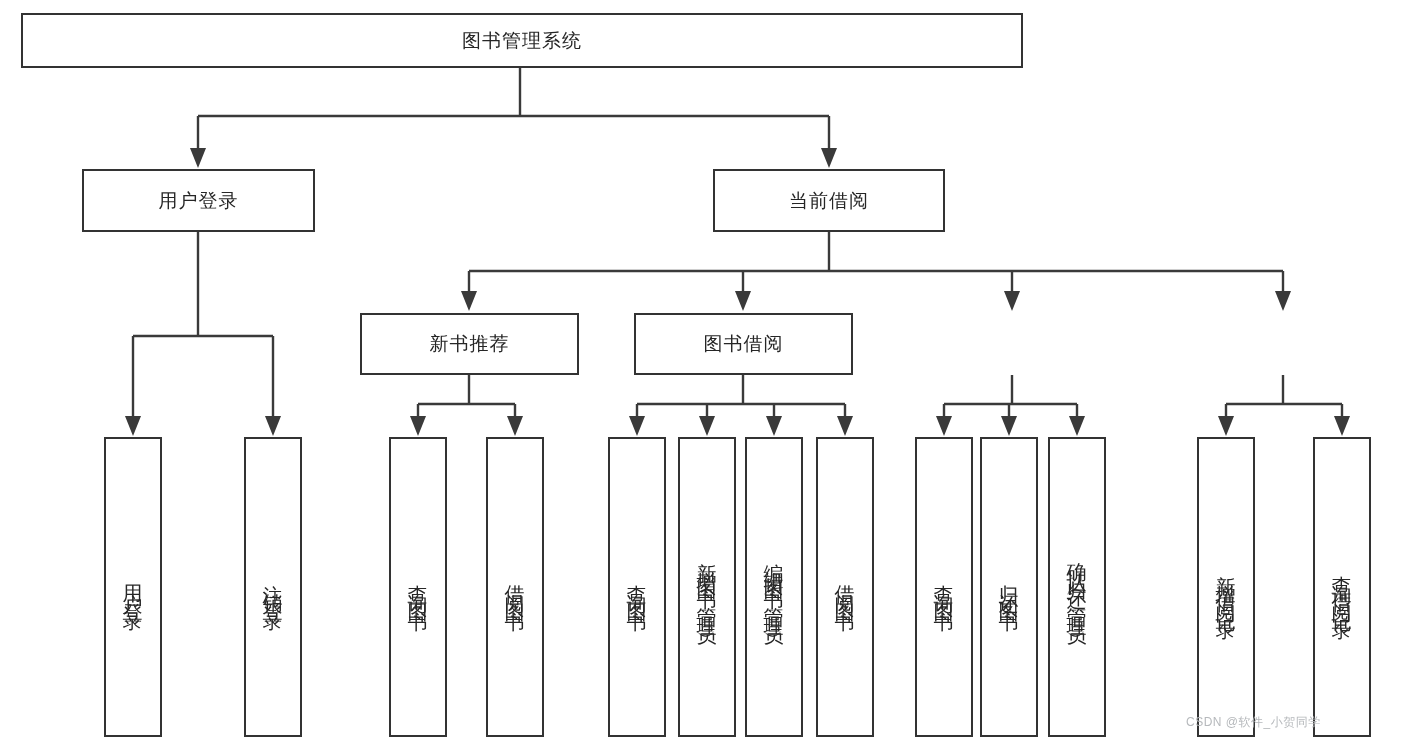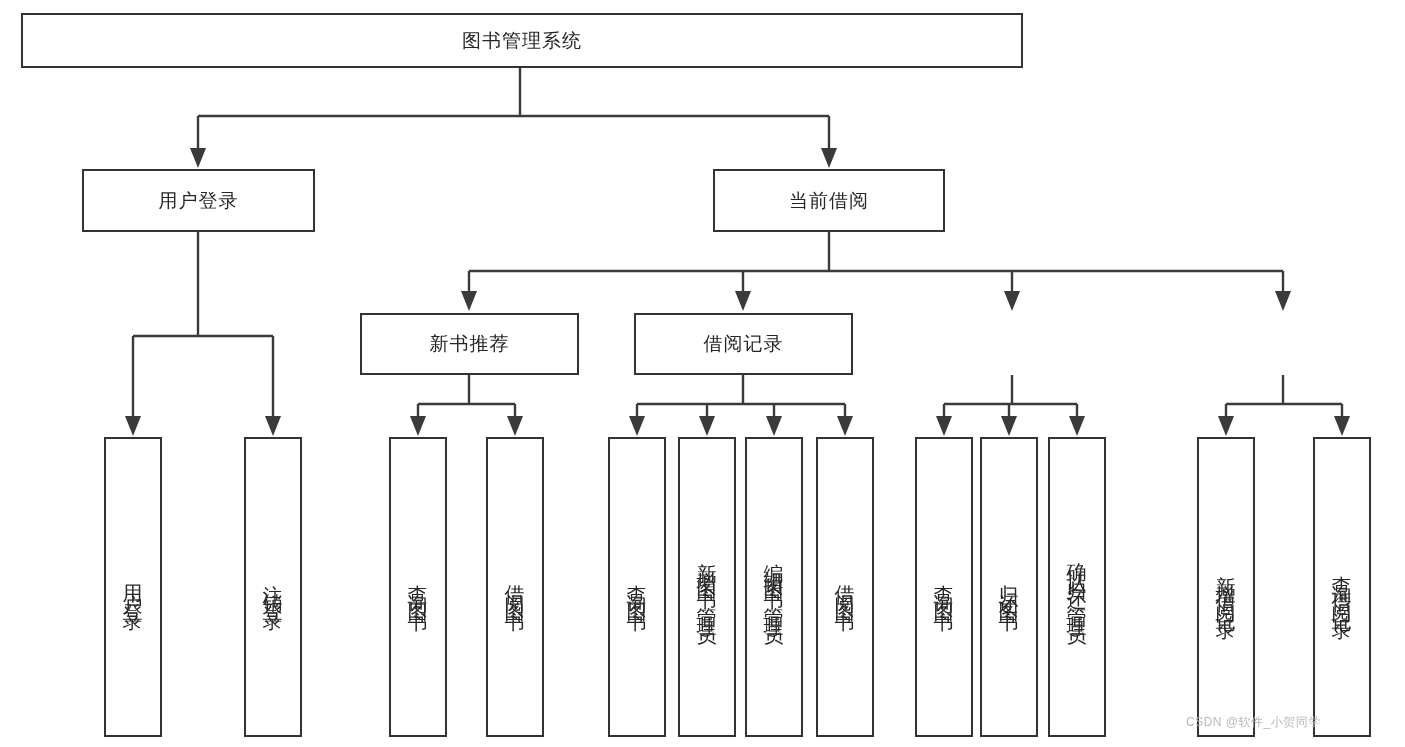--- a/index.html
+++ b/index.html
@@ -132,21 +132,21 @@
     <span>用户登录</span>
   </div>
   <div class="node" style="left:713px; top:169px; width:232px; height:63px;">
     <span>当前借阅</span>
   </div>
 
   <div class="node" style="left:360px; top:313px; width:219px; height:62px;">
     <span>新书推荐</span>
   </div>
   <div class="node" style="left:634px; top:313px; width:219px; height:62px;">
-    <span>借阅记录</span>
+    <span>图书借阅</span>
   </div>
 
   <div class="node leaf" style="left:104px; top:437px; width:58px; height:300px;">
     <span>用户登录</span>
   </div>
   <div class="node leaf" style="left:244px; top:437px; width:58px; height:300px;">
     <span>注销登录</span>
   </div>
 
   <div class="node leaf" style="left:389px; top:437px; width:58px; height:300px;">

